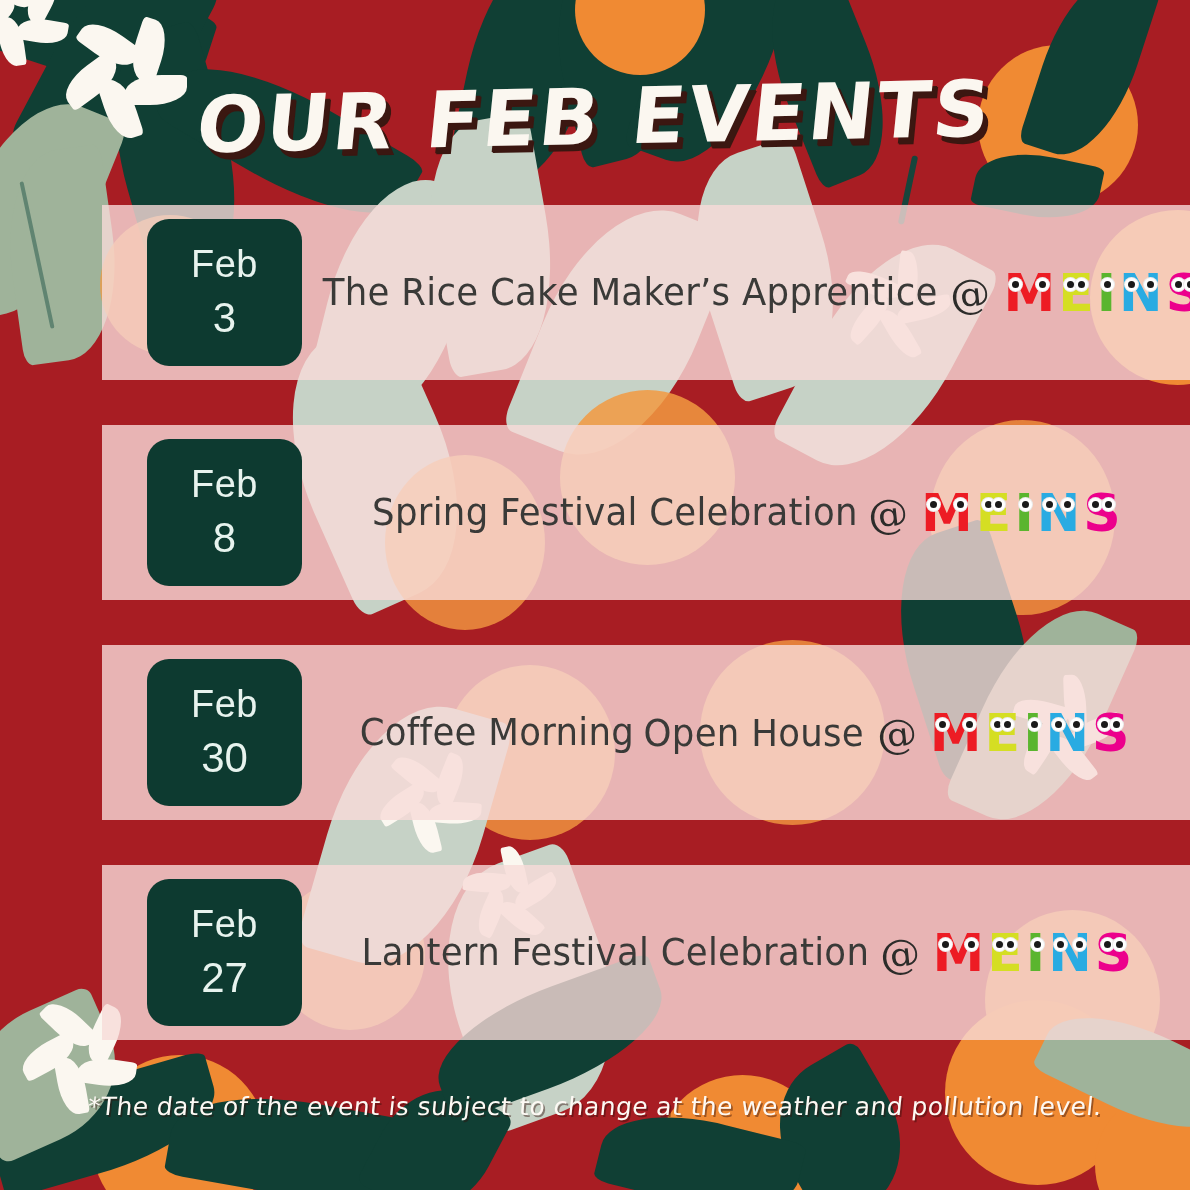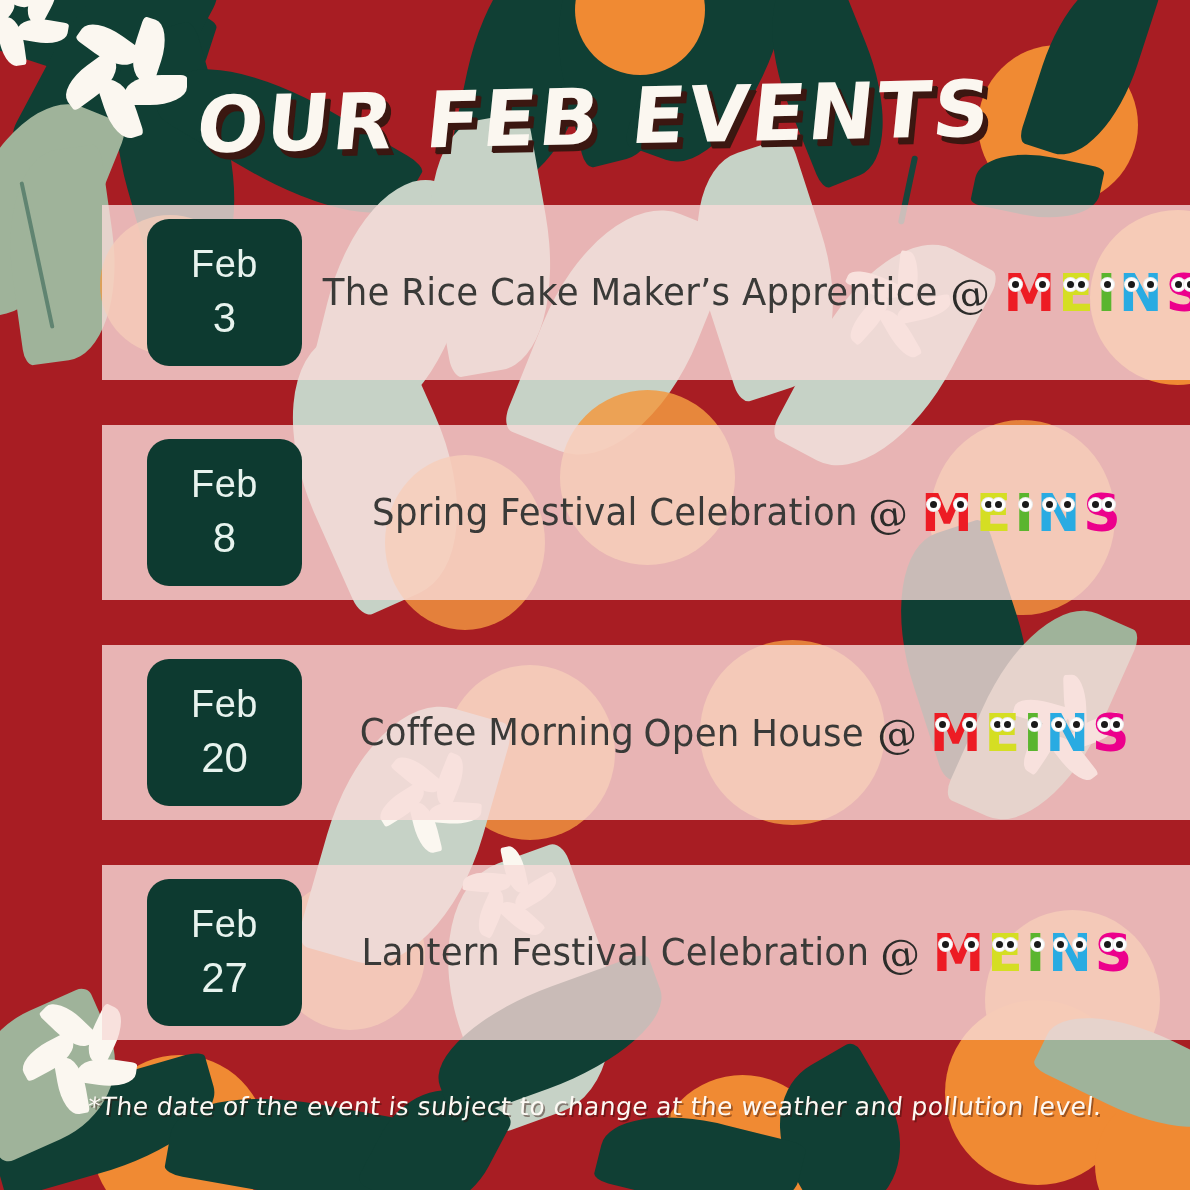--- a/index.html
+++ b/index.html
@@ -266,21 +266,21 @@
             <span class="ml" style="color: rgb(41, 171, 226);">N<span class="eye e1"></span><span class="eye e2"></span></span>
             <span class="ml" style="color: rgb(236, 0, 140);">S<span class="eye e1"></span><span class="eye e2"></span></span>
           </span>
         </div>
       </div>
     </div>
 
     <div class="card">
       <div class="badge">
         <span class="mon">Feb</span>
-        <span class="day">20</span>
+        <span class="day">30</span>
       </div>
       <div class="card-body">
         <div class="evt-line">Coffee Morning</div>
         <div class="atline">
           <span class="evt-line">Open House</span>
           <span class="at">@</span>
           <span class="meins">
             <span class="ml" style="color: rgb(237, 28, 36);">M<span class="eye e1"></span><span class="eye e2"></span></span>
             <span class="ml" style="color: rgb(213, 222, 35);">E<span class="eye e1"></span><span class="eye e2"></span></span>
             <span class="ml one" style="color: rgb(90, 181, 46);">I<span class="eye e1"></span></span>

